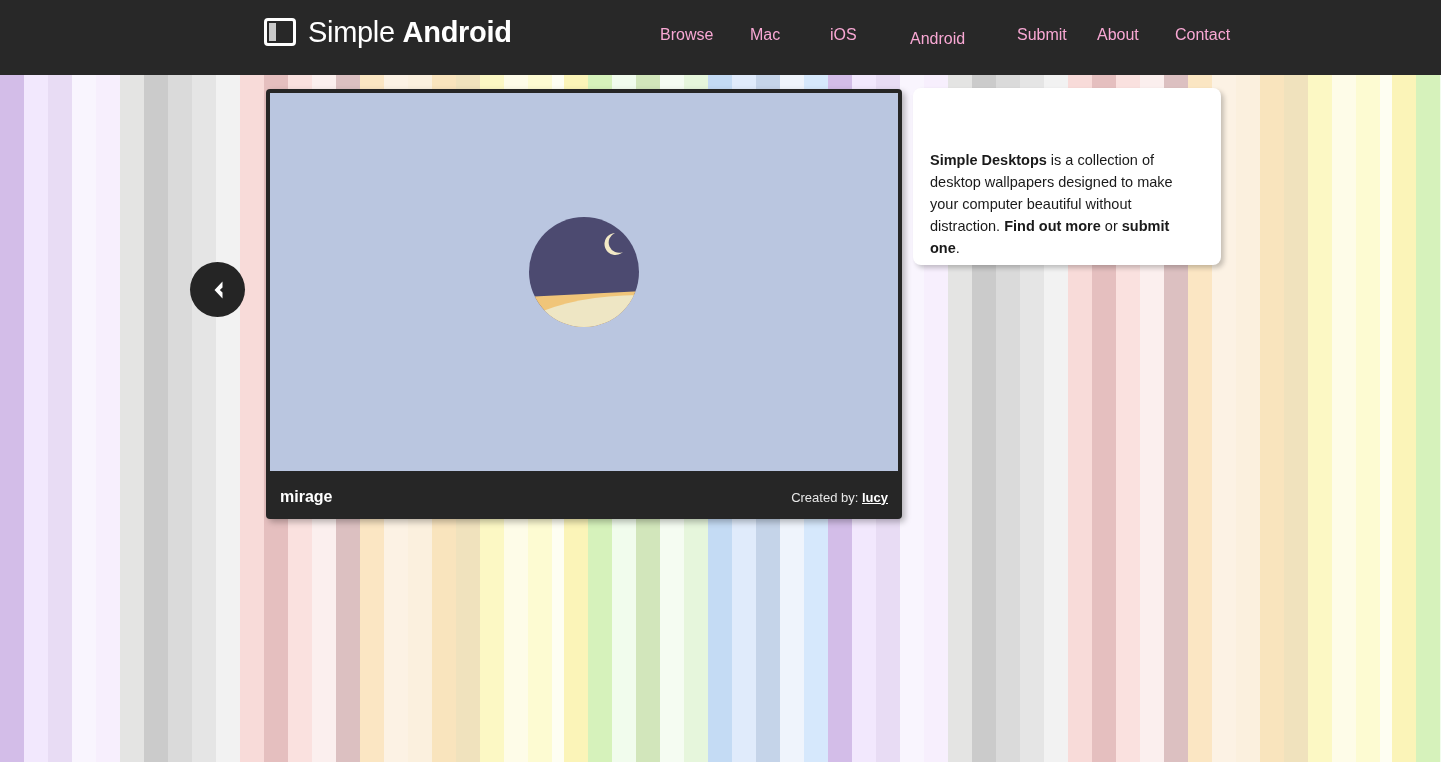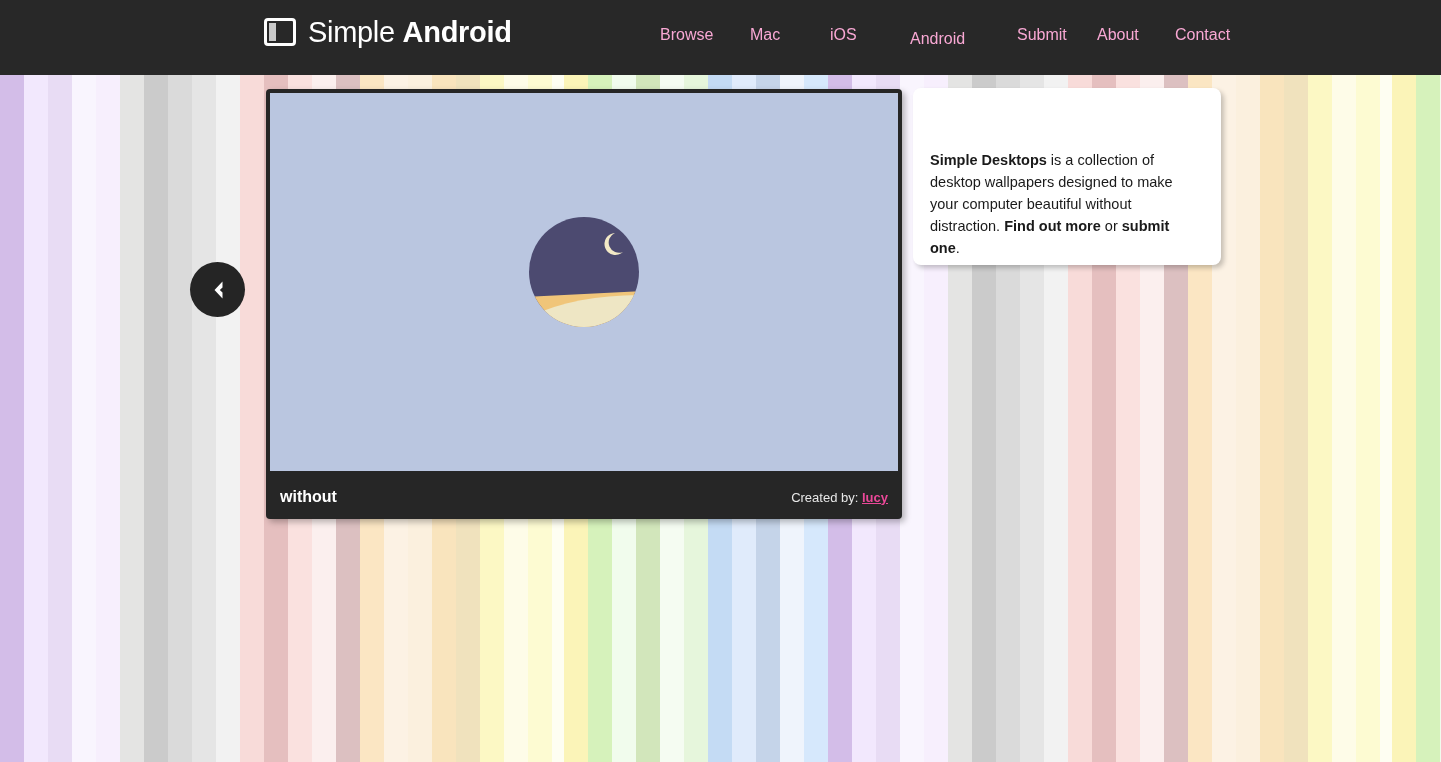--- a/index.html
+++ b/index.html
@@ -142,21 +142,21 @@
   }
   .card-title {
     color: #ffffff;
     font-size: 16px;
     font-weight: bold;
   }
   .card-author {
     color: #e8e8e8;
     font-size: 13px;
   }
-  .card-author .author-name { font-weight: bold; color: #ec4899; }
+  .card-author .author-name { font-weight: bold; color: #ffffff; }
 
   
   .prev-arrow {
     position: absolute;
     left: 190px; top: 262px;
     width: 55px; height: 55px;
     border-radius: 50%;
     background: #252525;
     display: flex;
     align-items: center;
@@ -228,21 +228,21 @@
       <g clip-path="url(#circleClip)">
         <rect x="255" y="120" width="120" height="120" fill="#4c4a70"></rect>
         <path d="M255 204 L375 198 L375 240 L255 240 Z" fill="#f0c579"></path>
         <path d="M255 226 C 290 208, 330 202, 375 202 L375 240 L255 240 Z" fill="#eee6c4"></path>
       </g>
       <path d="M345 140 a11 11 0 1 0 8 19 a9 9 0 1 1 -8 -19 Z" fill="#f2e9c6"></path>
     </svg>
   </div>
 
   <div class="card-meta">
-    <span class="card-title">without</span>
+    <span class="card-title">mirage</span>
     <span class="card-author"><span>Created by:</span>
       <a class="author-name" href="#">lucy</a></span>
   </div>
 
 </div>
 
 <div class="info-panel">
   <p class="info-text">
     <b>Simple Desktops</b><span> is a collection of</span>
     <span>desktop wallpapers designed to make your</span>

